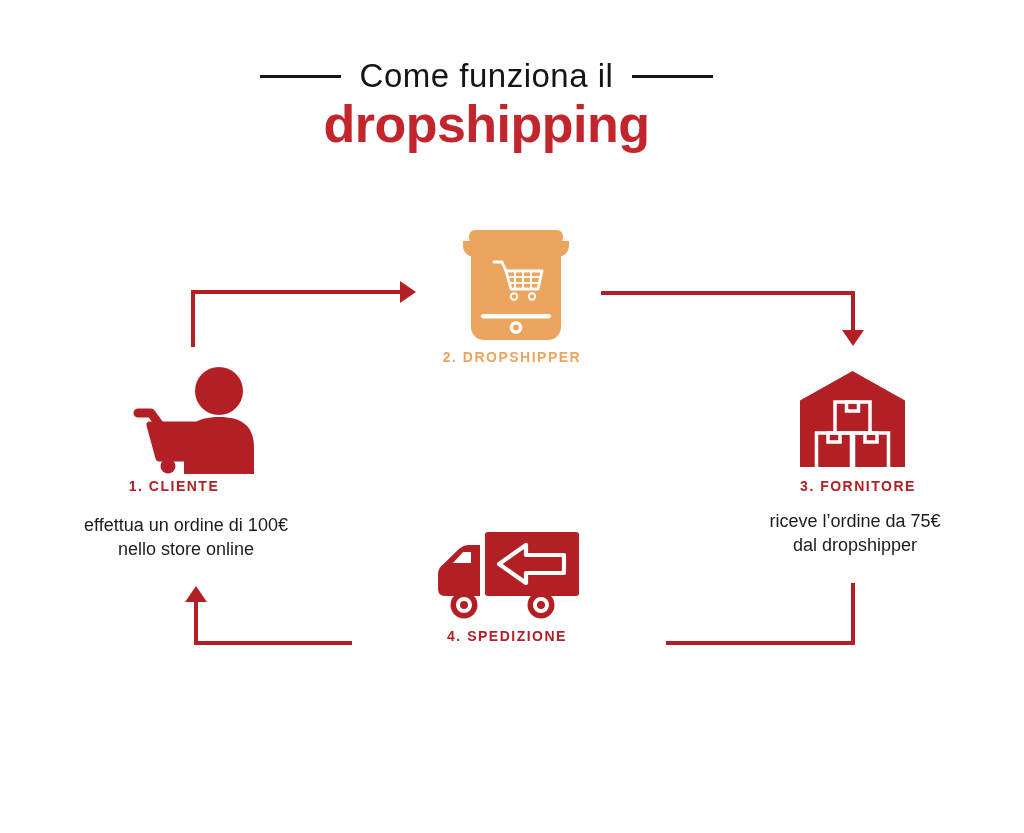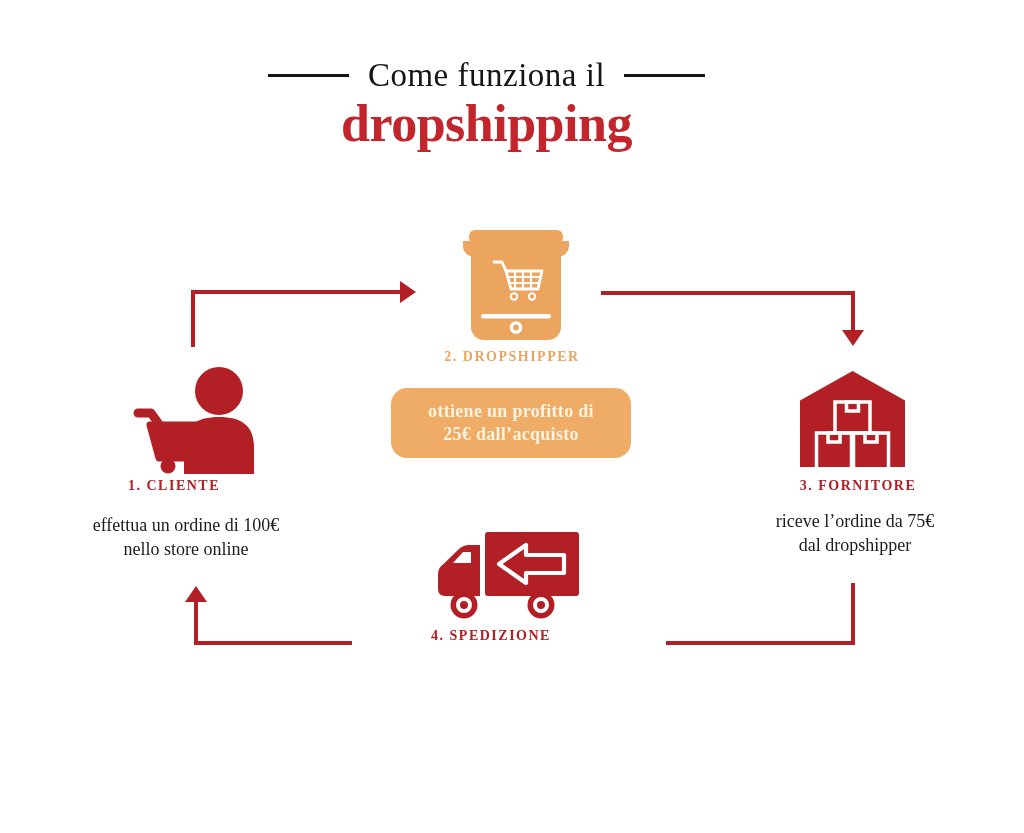--- a/index.html
+++ b/index.html
@@ -2,21 +2,21 @@
 <html lang="it" style="--red: #B22025; --title-red: #C2262C; --orange: #ECA55F; --box-fill: #EFAC66; --box-text: #FBF2DF; --text-dark: #1C1C1C; --subtitle-dark: #151515;"><head>
 <meta charset="utf-8">
 <style>
   * { box-sizing: border-box; }
   html, body { margin: 0; padding: 0; background: #ffffff; }
   .canvas {
     position: relative;
     width: 973px;
     height: 833px;
     background: #ffffff;
-    font-family: Liberation Serif, serif;
+    font-family: Liberation Sans, sans-serif;
     overflow: hidden;
   }
 
   
   .subtitle-row {
     position: absolute; left: 0; top: 57px; width: 100%;
     display: flex; align-items: center; justify-content: center; gap: 19px;
   }
   .dash { width: 81px; height: 3px; background: var(--subtitle-dark, #151515); }
   .subtitle {
@@ -62,21 +62,21 @@
   .desc {
     position: absolute; text-align: center; white-space: pre-line;
     font-size: 18px; font-weight: 500; line-height: 23.5px;
     color: var(--text-dark, #1C1C1C);
   }
   .pos-cliente-label    { left: 24px;  top: 478px; width: 300px; }
   .pos-cliente-desc     { left: 36px;  top: 514px; width: 300px; }
   .pos-dropshipper-label{ left: 366px; top: 349px; width: 292px; }
   .pos-fornitore-label  { left: 708px; top: 478px; width: 300px; }
   .pos-fornitore-desc   { left: 705px; top: 510px; width: 300px; }
-  .pos-spedizione-label { left: 341px; top: 628px; width: 300px; }
+  .pos-spedizione-label { left: 357px; top: 628px; width: 300px; }
   .pos-spedizione-desc  { left: 362px; top: 660px; width: 300px; }
 
   
   .note-box {
     position: absolute; left: 391px; top: 388px; width: 240px; height: 70px;
     background: var(--box-fill, #EFAC66); border-radius: 16px;
     display: flex; align-items: center; justify-content: center;
   }
   .note-text {
     font-size: 18px; font-weight: 700; line-height: 23px; letter-spacing: 0.3px;
@@ -135,24 +135,20 @@
       <path class="wcart" d="M37,32 H45 L49,41"></path>
       <path class="wcart" d="M49,41 H85 L81,59 H54 Z"></path>
       <path class="wcart-thin" d="M58,41 V59 M66,41 V59 M74,41 V59 M52,47 H83 M51,53 H82"></path>
       <circle class="wcart-thin" cx="57" cy="66.5" r="3.2"></circle>
       <circle class="wcart-thin" cx="75" cy="66.5" r="3.2"></circle>
       <rect x="24" y="84" width="70" height="4.5" rx="2.2" fill="#fff"></rect>
       <circle cx="59" cy="97.5" r="4.6" fill="none" stroke="#fff" stroke-width="3.4"></circle>
     </svg>
   </div>
   <div class="step-label orange-label pos-dropshipper-label">2. DROPSHIPPER</div>
-  <div class="note-box">
-    <div class="note-text">ottiene un profitto di
-25€ dall’acquisto</div>
-  </div>
 
   <div class="icon icon-fornitore">
     <svg viewBox="0 0 105 96" aria-hidden="true">
       <path class="f-red" d="M52.5,0 L105,29.5 V96 H0 V29.5 Z"></path>
       <rect class="wbox" x="35" y="31" width="35" height="31"></rect>
       <rect class="wbox" x="46.5" y="31" width="12" height="9"></rect>
       <rect class="wbox" x="16.5" y="62" width="35" height="36"></rect>
       <rect class="wbox" x="28" y="62" width="12" height="9"></rect>
       <rect class="wbox" x="53.5" y="62" width="35" height="36"></rect>
       <rect class="wbox" x="65" y="62" width="12" height="9"></rect>

